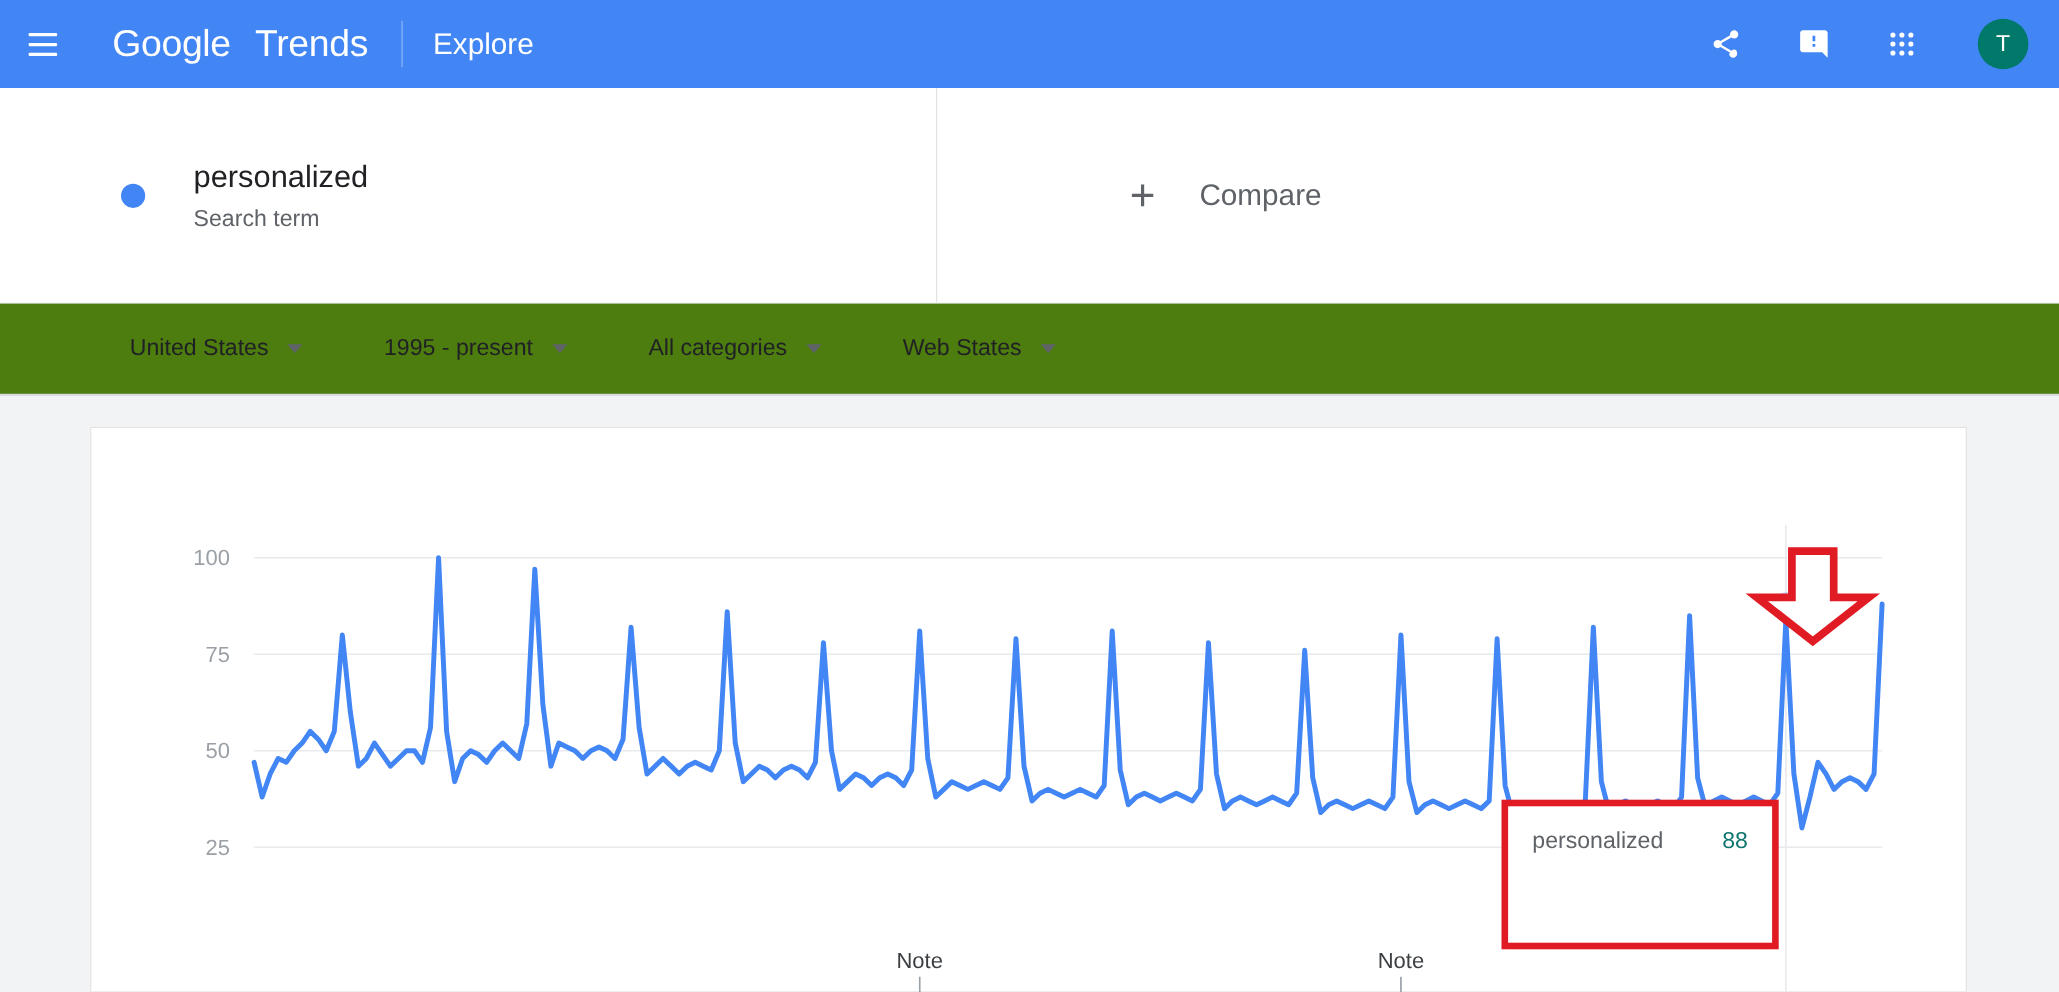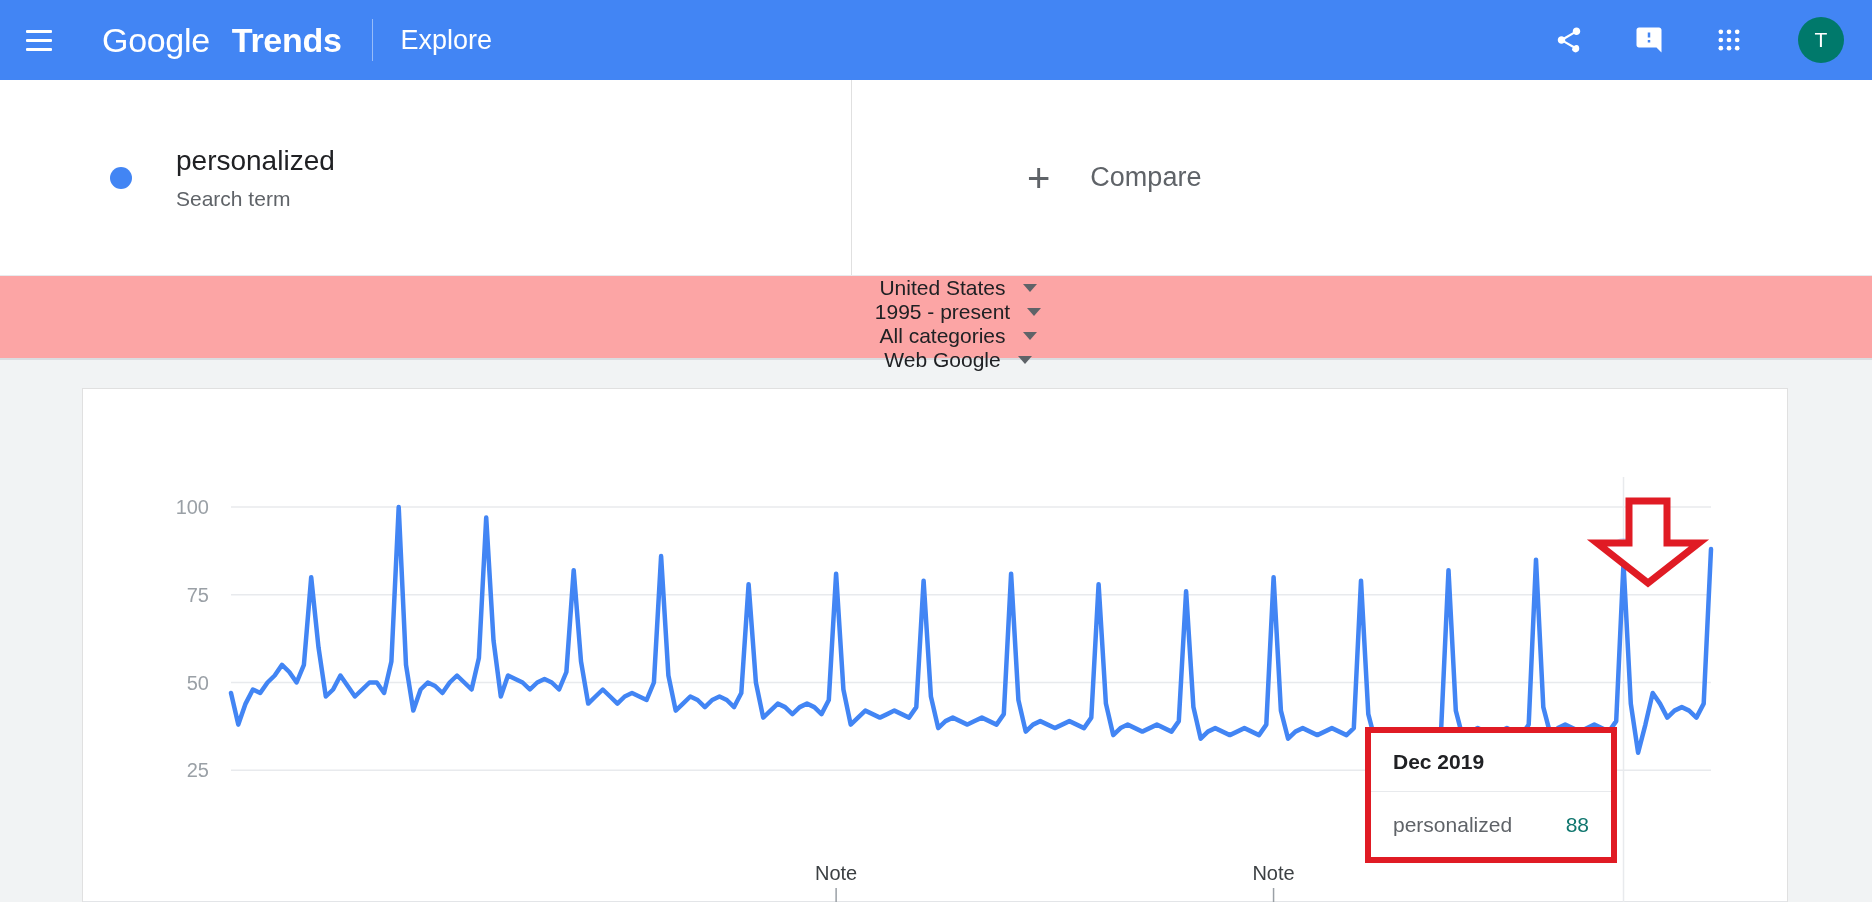--- a/index.html
+++ b/index.html
@@ -22,21 +22,21 @@
     justify-content: center; gap: 6px; cursor: pointer; }
   .hamburger span { display: block; height: 3px; width: 26px; background: #fff; border-radius: 1px; }
 
   .brand {
     margin-left: 42px; color: #fff;
     font-size: 34px; letter-spacing: -0.3px;
     display: flex; align-items: baseline; gap: 22px;
     font-weight: 400;
   }
   .brand .g { font-weight: 400; }
-  .brand .t { font-weight: 700; }
+  .brand .t { font-weight: 400; }
 
   .bar-divider { width: 1px; height: 42px; background: rgba(255,255,255,.45); margin: 0 28px 0 30px; }
 
   .explore { color: #ffffff; font-size: 27px; font-weight: 400; }
 
   .appbar-right { margin-left: auto; display: flex; align-items: center; gap: 46px; }
   .ic { width: 34px; height: 34px; display: flex; align-items: center; justify-content: center; cursor: pointer; }
   .ic svg { display: block; }
   .avatar {
     width: 46px; height: 46px; border-radius: 50%;
@@ -59,25 +59,24 @@
   .term-text { margin-left: 44px; }
   .term-title { font-size: 28px; color: #202124; line-height: 1.2; }
   .term-sub { font-size: 21px; color: #5f6368; margin-top: 10px; }
 
   .compare-cell { flex: 1; display: flex; align-items: center; padding-left: 175px; cursor: pointer; }
   .plus { font-size: 40px; color: #5f6368; font-weight: 300; line-height: 1; }
   .compare-label { font-size: 27px; color: #5f6368; margin-left: 40px; }
 
   
   .filters {
-    background: #fca5a5; height: 84px;
+    background: #4d7c0f; height: 84px;
     display: flex; align-items: center;
     padding-left: 118px;
     border-bottom: 2px solid #dadce0;
-    flex-direction: column;
   }
   .filter { display: flex; align-items: center; cursor: pointer; margin-right: 74px; }
   .filter-label { font-size: 21px; color: #202124; }
   .caret {
     width: 0; height: 0; margin-left: 17px;
     border-left: 7px solid transparent; border-right: 7px solid transparent;
     border-top: 8px solid #5f6368;
   }
 
   
@@ -191,21 +190,21 @@
   </div>
   <div class="filter">
     <span class="filter-label">1995 - present</span>
     <span class="caret"></span>
   </div>
   <div class="filter">
     <span class="filter-label">All categories</span>
     <span class="caret"></span>
   </div>
   <div class="filter">
-    <span class="filter-label">Web Google</span>
+    <span class="filter-label">Web States</span>
     <span class="caret"></span>
   </div>
 </div>
 
 <div class="card-wrap">
   <div class="card">
 
 
     <div class="plot">
       <svg id="chart-svg" width="1704" height="477" viewBox="0 0 1704 477">
@@ -230,23 +229,20 @@
           <path d="M148.0,222.0 L155.3,253.6 L162.6,232.6 L169.9,218.5 L177.2,222.0 L184.5,211.5 L191.7,204.5 L199.0,193.9 L206.3,201.0 L213.6,211.5 L220.9,193.9 L228.2,106.2 L235.5,176.4 L242.8,225.5 L250.1,218.5 L257.4,204.5 L264.7,215.0 L271.9,225.5 L279.2,218.5 L286.5,211.5 L293.8,211.5 L301.1,222.0 L308.4,190.4 L315.7,36.0 L323.0,193.9 L330.3,239.6 L337.6,218.5 L344.8,211.5 L352.1,215.0 L359.4,222.0 L366.7,211.5 L374.0,204.5 L381.3,211.5 L388.6,218.5 L395.9,186.9 L403.2,46.5 L410.5,169.4 L417.8,225.5 L425.0,204.5 L432.3,208.0 L439.6,211.5 L446.9,218.5 L454.2,211.5 L461.5,208.0 L468.8,211.5 L476.1,218.5 L483.4,201.0 L490.7,99.2 L498.0,190.4 L505.2,232.6 L512.5,225.5 L519.8,218.5 L527.1,225.5 L534.4,232.6 L541.7,225.5 L549.0,222.0 L556.3,225.5 L563.6,229.0 L570.9,211.5 L578.1,85.1 L585.4,204.5 L592.7,239.6 L600.0,232.6 L607.3,225.5 L614.6,229.0 L621.9,236.1 L629.2,229.0 L636.5,225.5 L643.8,229.0 L651.1,236.1 L658.3,222.0 L665.6,113.2 L672.9,211.5 L680.2,246.6 L687.5,239.6 L694.8,232.6 L702.1,236.1 L709.4,243.1 L716.7,236.1 L724.0,232.6 L731.3,236.1 L738.5,243.1 L745.8,229.0 L753.1,102.7 L760.4,218.5 L767.7,253.6 L775.0,246.6 L782.3,239.6 L789.6,243.1 L796.9,246.6 L804.2,243.1 L811.4,239.6 L818.7,243.1 L826.0,246.6 L833.3,236.1 L840.6,109.7 L847.9,225.5 L855.2,257.1 L862.5,250.1 L869.8,246.6 L877.1,250.1 L884.4,253.6 L891.6,250.1 L898.9,246.6 L906.2,250.1 L913.5,253.6 L920.8,243.1 L928.1,102.7 L935.4,229.0 L942.7,260.6 L950.0,253.6 L957.3,250.1 L964.6,253.6 L971.8,257.1 L979.1,253.6 L986.4,250.1 L993.7,253.6 L1001.0,257.1 L1008.3,246.6 L1015.6,113.2 L1022.9,232.6 L1030.2,264.1 L1037.5,257.1 L1044.7,253.6 L1052.0,257.1 L1059.3,260.6 L1066.6,257.1 L1073.9,253.6 L1081.2,257.1 L1088.5,260.6 L1095.8,250.1 L1103.1,120.2 L1110.4,236.1 L1117.7,267.7 L1124.9,260.6 L1132.2,257.1 L1139.5,260.6 L1146.8,264.1 L1154.1,260.6 L1161.4,257.1 L1168.7,260.6 L1176.0,264.1 L1183.3,253.6 L1190.6,106.2 L1197.9,239.6 L1205.1,267.7 L1212.4,260.6 L1219.7,257.1 L1227.0,260.6 L1234.3,264.1 L1241.6,260.6 L1248.9,257.1 L1256.2,260.6 L1263.5,264.1 L1270.8,257.1 L1278.0,109.7 L1285.3,243.1 L1292.6,271.2 L1299.9,264.1 L1307.2,260.6 L1314.5,264.1 L1321.8,267.7 L1329.1,264.1 L1336.4,260.6 L1343.7,264.1 L1351.0,267.7 L1358.2,257.1 L1365.5,99.2 L1372.8,239.6 L1380.1,267.7 L1387.4,260.6 L1394.7,257.1 L1402.0,260.6 L1409.3,264.1 L1416.6,260.6 L1423.9,257.1 L1431.2,260.6 L1438.4,264.1 L1445.7,253.6 L1453.0,88.7 L1460.3,236.1 L1467.6,264.1 L1474.9,257.1 L1482.2,253.6 L1489.5,257.1 L1496.8,260.6 L1504.1,257.1 L1511.3,253.6 L1518.6,257.1 L1525.9,260.6 L1533.2,250.1 L1540.5,92.2 L1547.8,232.6 L1555.1,281.7 L1562.4,253.6 L1569.7,222.0 L1577.0,232.6 L1584.3,246.6 L1591.5,239.6 L1598.8,236.1 L1606.1,239.6 L1613.4,246.6 L1620.7,232.6 L1628.0,78.1" fill="none" stroke="#4285f4" stroke-width="4.5" stroke-linejoin="round" stroke-linecap="round"></path>
           <circle cx="1540.512315270936" cy="78.12" r="11" fill="#4285f4" opacity="0.22"></circle>
           <circle cx="1540.512315270936" cy="78.12" r="7" fill="#4285f4"></circle>
         </svg>
     </div>
 
   </div>
 </div>
 
 <div class="tooltip">
-  <div class="tt-head">
-    <span class="tt-date">Dec 2019</span>
-  </div>
   <div class="tt-row">
     <span class="tt-name">personalized</span>
     <span class="tt-val">88</span>
   </div>
 </div>
 
 <div class="redbox"></div>
 
 <div class="redarrow">
   <svg width="124" height="92" viewBox="0 0 124 92">

